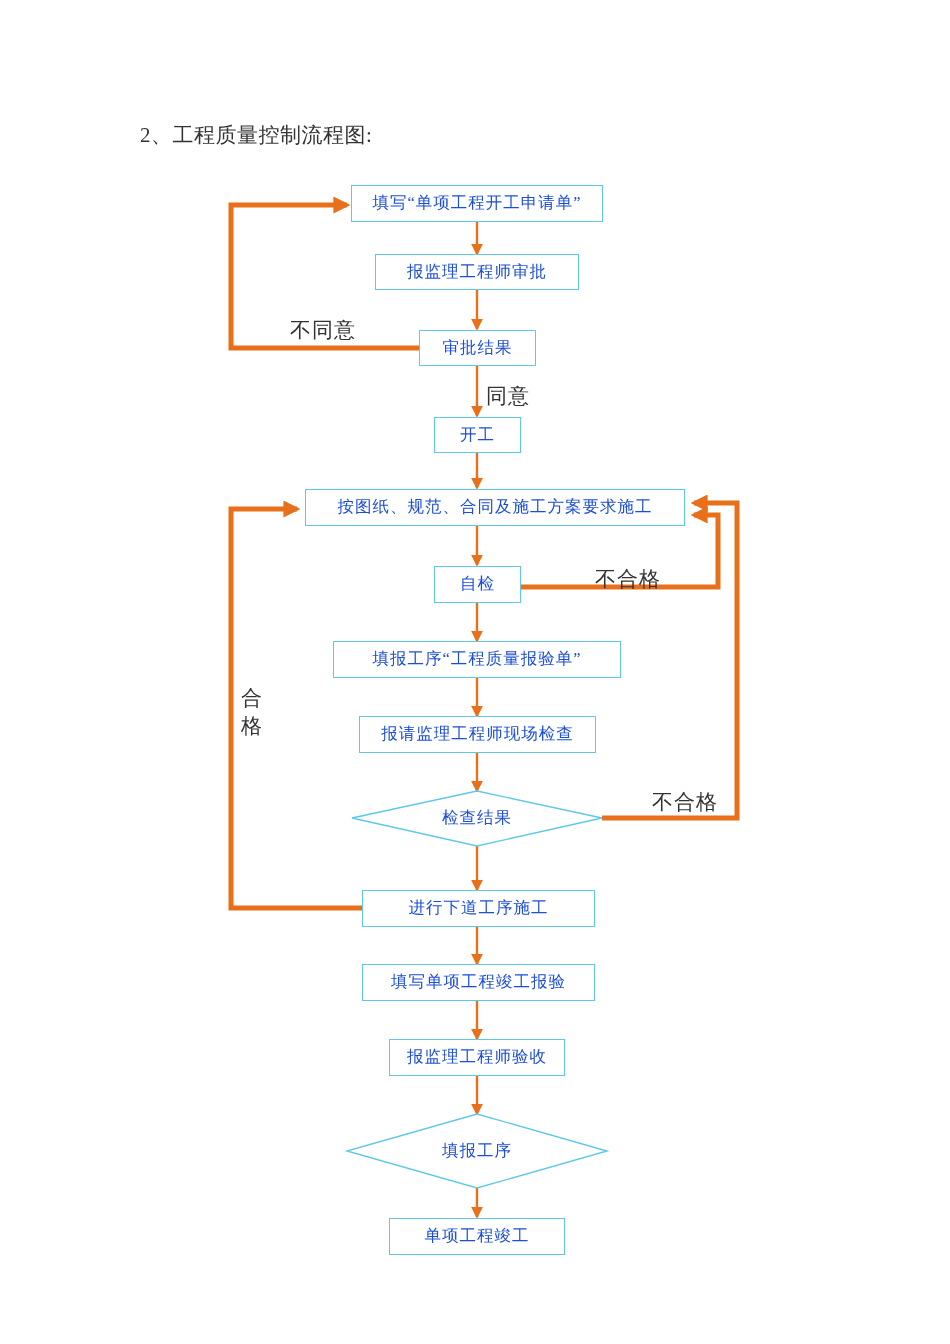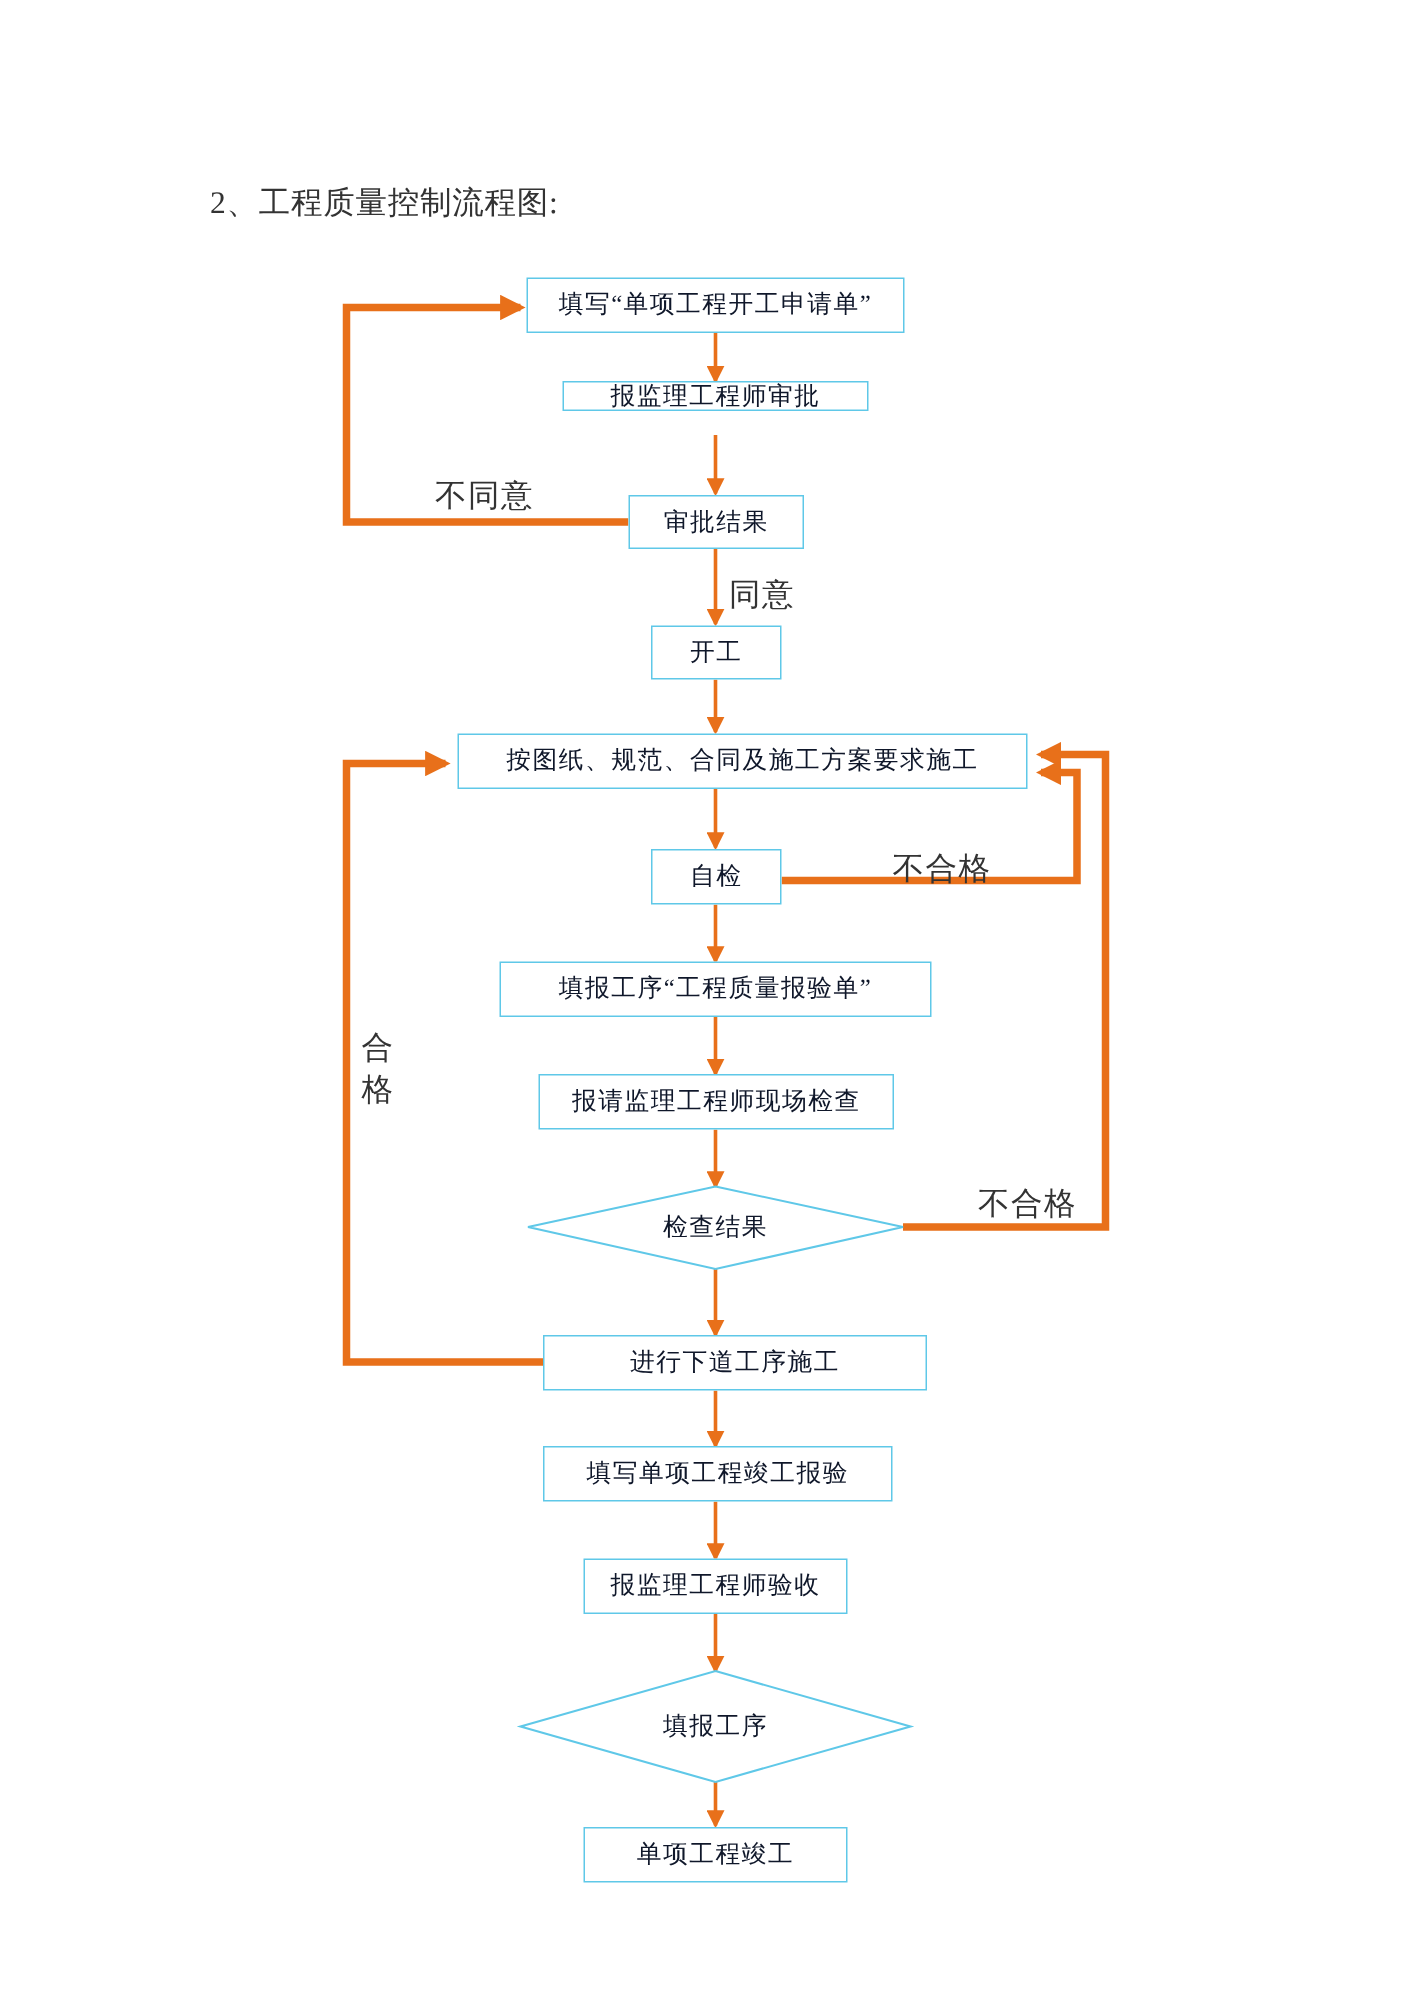--- a/index.html
+++ b/index.html
@@ -52,21 +52,21 @@
     align-items: center;
     justify-content: center;
     pointer-events: auto;
   }
   .node.rect {
     border: 1.4px solid #5fc8e8;
     background: #ffffff;
   }
   .node .label {
     font-size: 16.5px;
-    color: #0f172a;
+    color: #1d4ed8;
     white-space: nowrap;
     letter-spacing: 1px;
     line-height: 1;
   }
   .node.diamond {
     background: transparent;
     border: none;
     justify-content: center;
   }
   .node.diamond .label {
@@ -132,21 +132,21 @@
     <polygon points="477,791 602,818 477,846 352,818" fill="#ffffff" stroke="#5fc8e8" stroke-width="1.4"></polygon>
     <polygon points="477,1114 607,1151 477,1188 347,1151" fill="#ffffff" stroke="#5fc8e8" stroke-width="1.4"></polygon>
   </svg>
 
   <div class="node-layer">
 
     <div class="node rect" style="left:351px; top:185px; width:252px; height:37px;">
       <span class="label">填写“单项工程开工申请单”</span>
     </div>
 
-    <div class="node rect" style="left:375px; top:254px; width:204px; height:20px;">
+    <div class="node rect" style="left:375px; top:254px; width:204px; height:36px;">
       <span class="label">报监理工程师审批</span>
     </div>
 
     <div class="node rect" style="left:419px; top:330px; width:117px; height:36px;">
       <span class="label">审批结果</span>
     </div>
 
     <div class="node rect" style="left:434px; top:417px; width:87px; height:36px;">
       <span class="label">开工</span>
     </div>
@@ -164,21 +164,21 @@
     </div>
 
     <div class="node rect" style="left:359px; top:716px; width:237px; height:37px;">
       <span class="label">报请监理工程师现场检查</span>
     </div>
 
     <div class="node diamond" style="left:352px; top:791px; width:250px; height:55px;">
       <span class="label">检查结果</span>
     </div>
 
-    <div class="node rect" style="left:362px; top:890px; width:256px; height:37px;">
+    <div class="node rect" style="left:362px; top:890px; width:233px; height:37px;">
       <span class="label">进行下道工序施工</span>
     </div>
 
     <div class="node rect" style="left:362px; top:964px; width:233px; height:37px;">
       <span class="label">填写单项工程竣工报验</span>
     </div>
 
     <div class="node rect" style="left:389px; top:1039px; width:176px; height:37px;">
       <span class="label">报监理工程师验收</span>
     </div>

